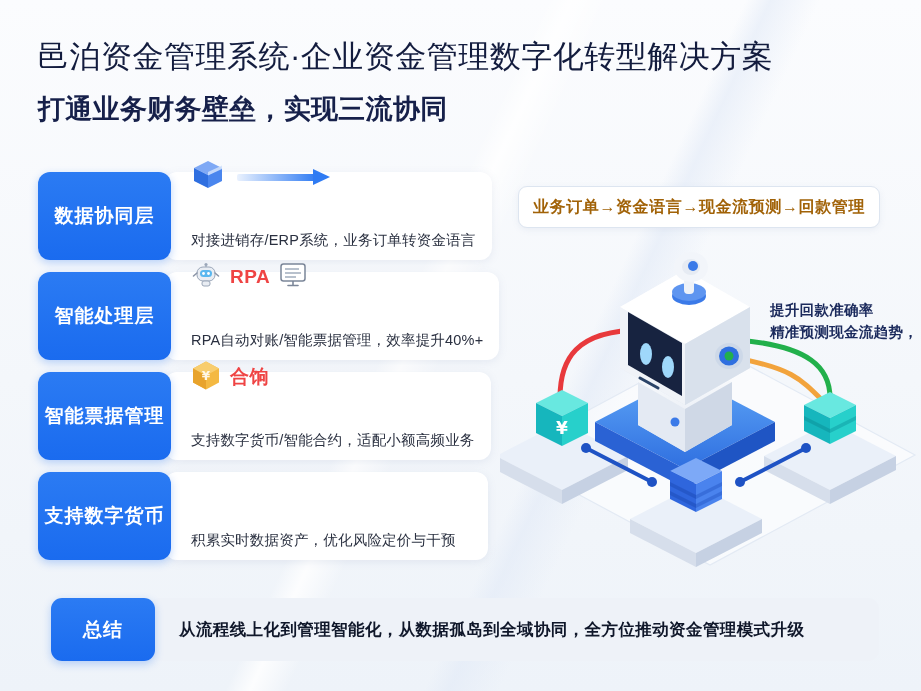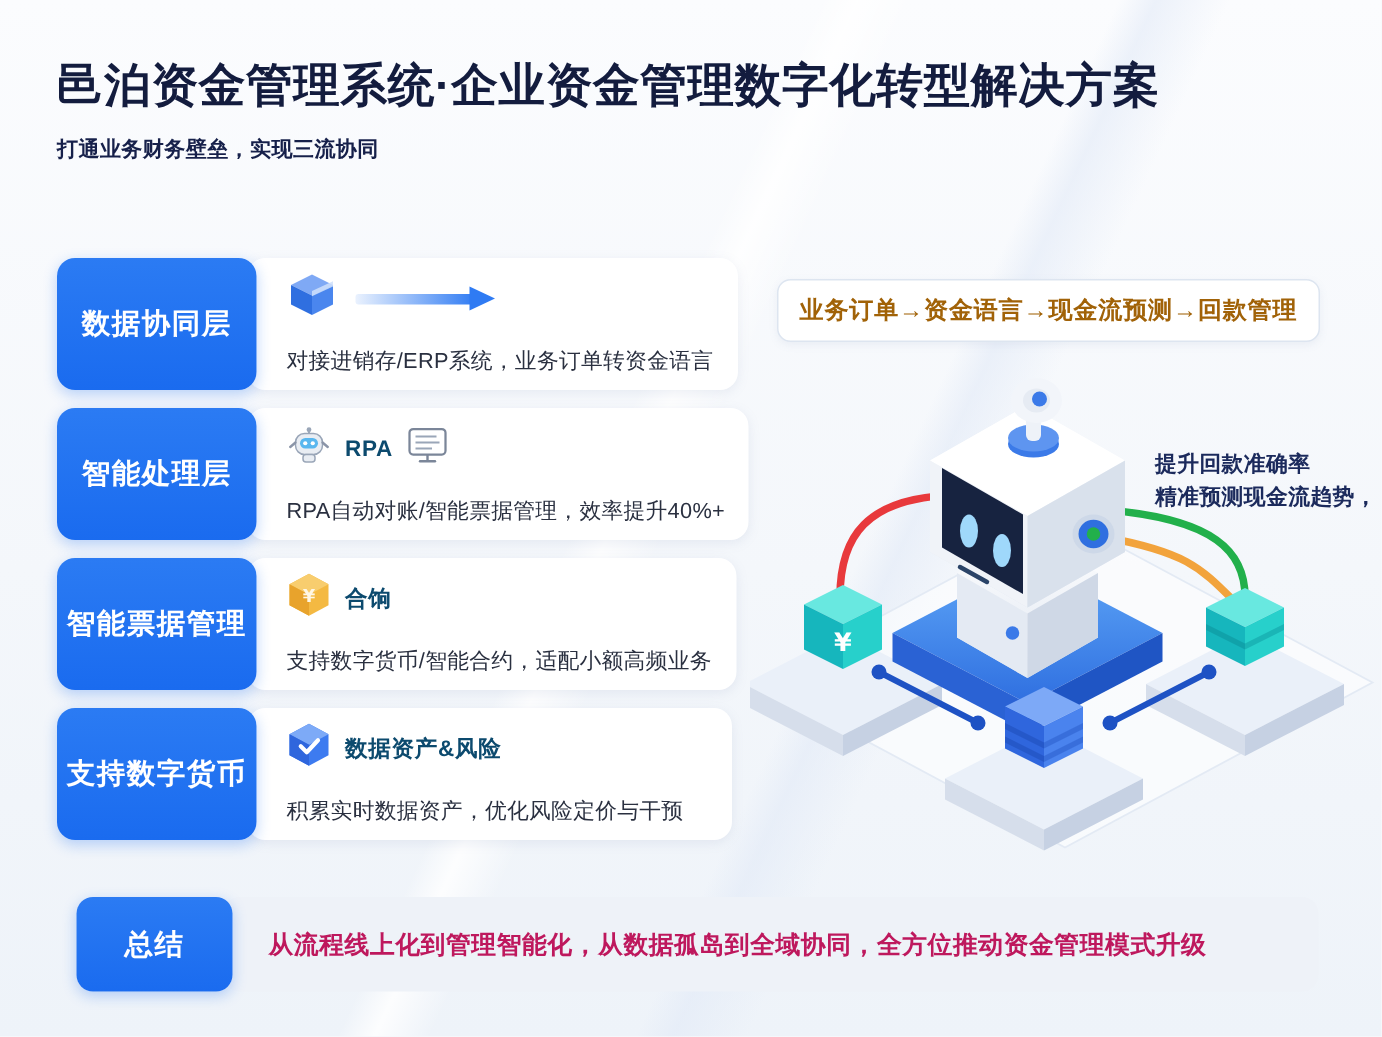--- a/index.html
+++ b/index.html
@@ -16,25 +16,25 @@
       linear-gradient(115deg, rgba(255,255,255,0) 44%, rgba(255,255,255,.85) 46%, rgba(255,255,255,0) 49%),
       linear-gradient(115deg, rgba(235,241,250,0) 60%, rgba(226,234,247,.6) 62%, rgba(235,241,250,0) 66%),
       linear-gradient(180deg,#fbfcfe 0%, #f4f7fb 55%, #eef3f9 100%);
   }
 
   .page{position:absolute;inset:0;}
 
   
   .header{position:absolute;left:38px;top:38px;width:850px;}
   .title{
-    font-size:31px;font-weight:bold;color:#131c3e;letter-spacing:.5px;
+    font-size:31px;font-weight:normal;color:#131c3e;letter-spacing:.5px;
     line-height:1.25;white-space:nowrap;
   }
   .subtitle{
-    margin-top:14px;font-size:14px;font-weight:bold;color:#16204a;letter-spacing:.3px;
+    margin-top:14px;font-size:27px;font-weight:bold;color:#16204a;letter-spacing:.3px;
   }
 
   
   .rows{position:absolute;left:38px;top:172px;width:450px;}
   .row{
     position:relative;height:88px;margin-bottom:12px;
     display:flex;align-items:stretch;
   }
   .row-badge{
     width:133px;flex:0 0 133px;
@@ -44,26 +44,26 @@
     color:#ffffff;font-size:19px;font-weight:bold;letter-spacing:1px;
     box-shadow:0 3px 9px rgba(26,107,239,.28);
     position:relative;z-index:2;
   }
   .row-body{
     flex:1 1 auto;margin-left:-6px;
     background:#ffffff;
     border-radius:12px;
     box-shadow:0 2px 8px rgba(120,140,180,.13);
     padding:10px 16px 10px 26px;
-    display:flex;flex-direction:column;justify-content:space-between;
-    position:relative;z-index:1;
+    display:flex;flex-direction:column;justify-content:flex-end;
+    position:relative;z-index:1;gap:32px;
   }
   .row-head{display:flex;align-items:center;height:34px;}
   .row-head-text{
-    font-size:15px;font-weight:bold;color:#0c4a6e;margin-left:9px;letter-spacing:.5px;
+    font-size:19px;font-weight:bold;color:#ef4444;margin-left:9px;letter-spacing:.5px;
   }
   .row-desc{
     font-size:14.5px;color:#2a3040;margin-top:5px;letter-spacing:.2px;white-space:nowrap;
   }
 
   
   .ico{flex:0 0 auto;display:inline-block;vertical-align:middle;}
   .arrow-grad{
     width:100px;height:13px;margin-left:12px;position:relative;
   }
@@ -90,21 +90,21 @@
     display:flex;align-items:center;justify-content:center;
     color:#fff;font-size:19px;font-weight:bold;letter-spacing:1px;
     box-shadow:0 3px 9px rgba(26,107,239,.28);
     position:relative;z-index:2;margin-left:13px;
   }
   .summary-body{
     flex:1 1 auto;margin-left:-6px;
     background:#eef2f8;border-radius:11px;
     display:flex;align-items:center;
     padding-left:30px;
-    font-size:16.5px;font-weight:bold;color:#be185d;letter-spacing:.4px;font-family:Liberation Mono, monospace;
+    font-size:16.5px;font-weight:bold;color:#0f172a;letter-spacing:.4px;font-family:Liberation Mono, monospace;
   }
 
   
   .flow-badge{
     position:absolute;left:518px;top:186px;width:362px;height:42px;
     background:#ffffff;border:1px solid #dde5f0;border-radius:9px;
     display:flex;align-items:center;justify-content:center;
     font-size:16px;font-weight:bold;color:#a16207;letter-spacing:.6px;
     box-shadow:0 2px 6px rgba(120,140,180,.10);
   }
@@ -201,31 +201,20 @@
           </span>
           <span class="row-head-text">合饷</span>
         </div>
         <div class="row-desc">支持数字货币/智能合约，适配小额高频业务</div>
       </div>
     </div>
 
     <div class="row">
       <div class="row-badge">支持数字货币</div>
       <div class="row-body">
-        <div class="row-head">
-          <span class="ico">
-            <svg width="30" height="31" viewBox="0 0 30 31">
-              <polygon points="15,1.5 28,8.5 28,22.5 15,29.5 2,22.5 2,8.5" fill="#3d7bf0"></polygon>
-              <polygon points="15,1.5 28,8.5 15,15.5 2,8.5" fill="#7daaf7"></polygon>
-              <polygon points="2,8.5 15,15.5 15,29.5 2,22.5" fill="#2f66dd"></polygon>
-              <path d="M9.5 16.5 L13.5 20.5 L21 12.5" stroke="#ffffff" stroke-width="2.8" fill="none" stroke-linecap="round" stroke-linejoin="round"></path>
-            </svg>
-          </span>
-          <span class="row-head-text">数据资产&amp;风险</span>
-        </div>
         <div class="row-desc">积累实时数据资产，优化风险定价与干预</div>
       </div>
     </div>
 
   </div>
 
   <div class="flow-badge">
     <span>业务订单→资金语言→现金流预测→回款管理</span>
   </div>
 

